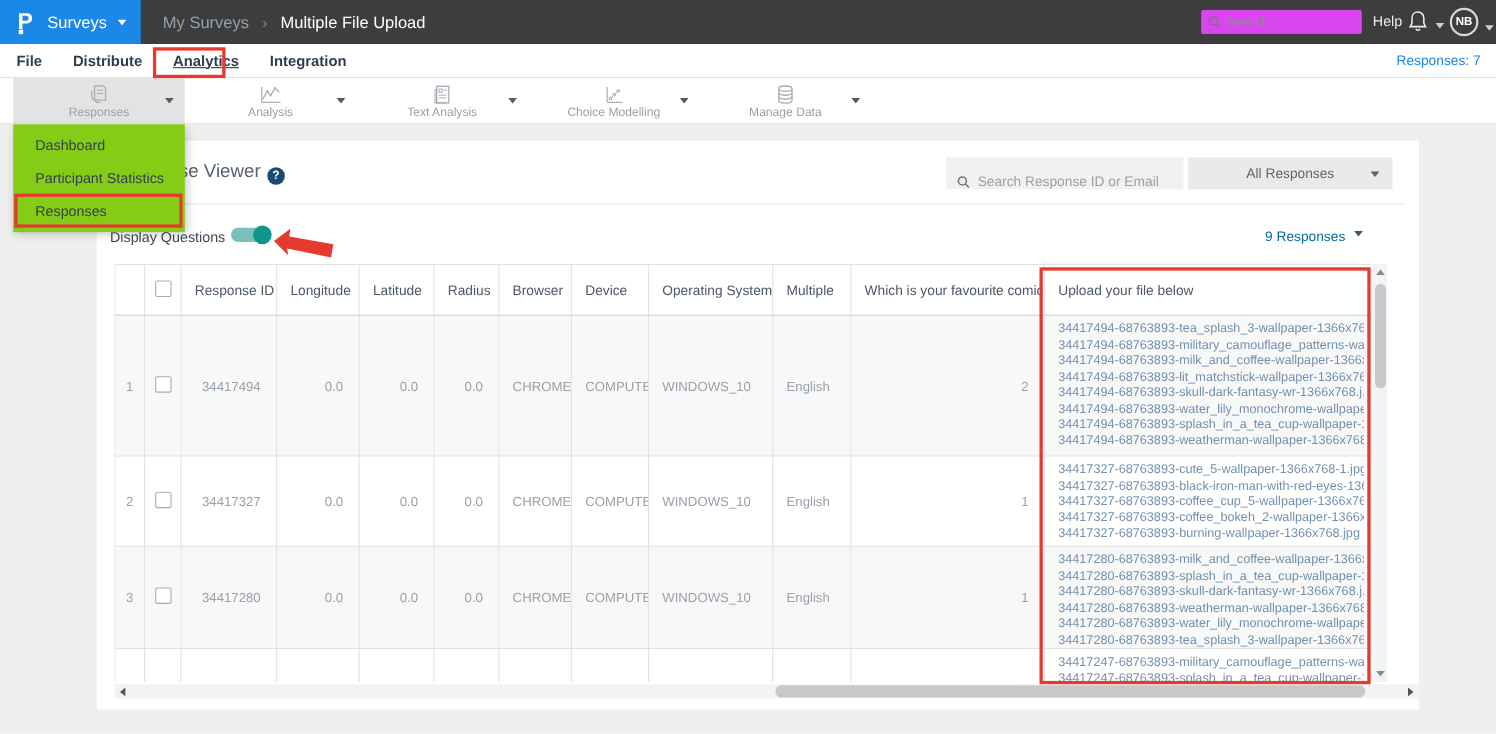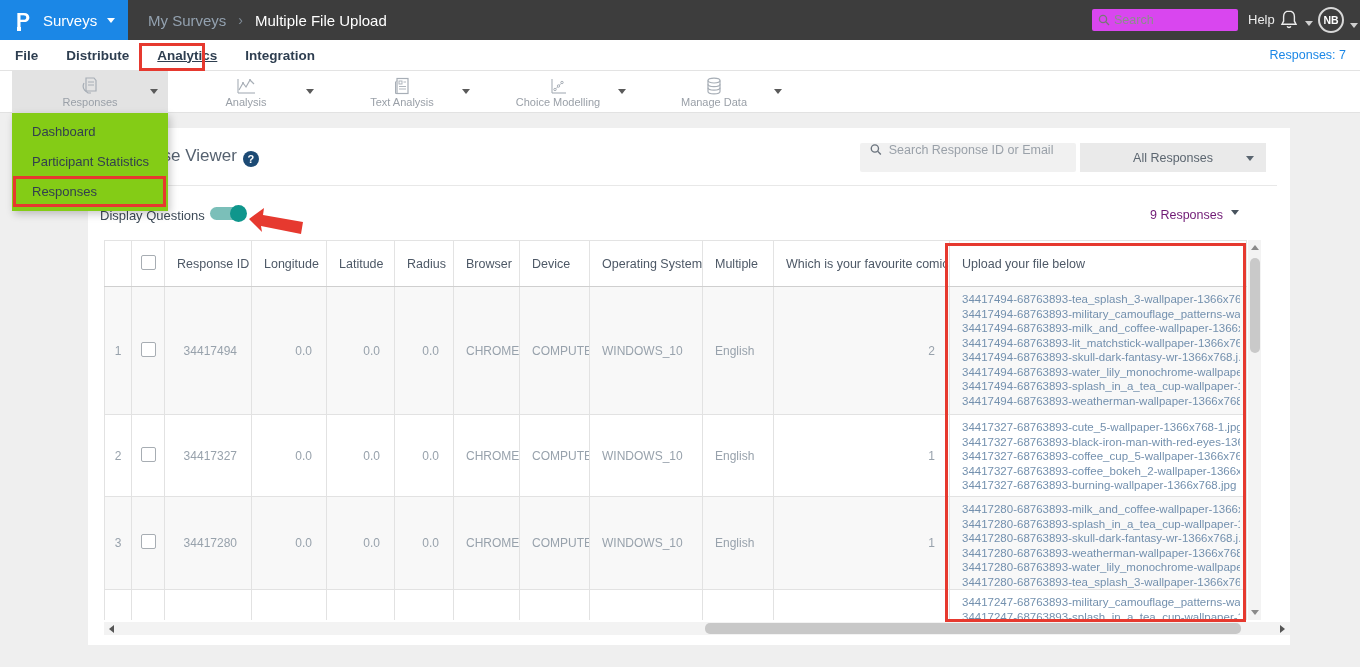--- a/index.html
+++ b/index.html
@@ -43,32 +43,32 @@
   .tseg .tlabel { font-size:11px; color:#9aa0a8; margin-top:1px; }
   .tseg .tcaret { position:absolute; right:10px; top:18px; border-top-color:#5a5a5a; }
   .ticon { height:18px; }
   
   .dropdown { position:absolute; left:12px; top:113px; width:156px; background:#84cc16; box-shadow:2px 3px 8px rgba(0,0,0,0.22); padding:4px 0; z-index:50; }
   .menu-item { height:30px; line-height:30px; padding-left:20px; font-size:13px; color:#33404e; cursor:pointer; white-space:nowrap; }
   
   .card { position:absolute; left:88px; top:128px; width:1202px; height:517px; background:#fff; z-index:1; }
   .viewer-title { position:absolute; left:16px; top:18px; font-size:17px; color:#566270; }
   .help-badge { display:inline-flex; width:16px; height:16px; border-radius:50%; background:#1c4a74; color:#fff; font-size:11px; font-weight:bold; align-items:center; justify-content:center; margin-left:6px; vertical-align:-2px; cursor:pointer; }
-  .resp-search { position:absolute; left:772px; top:15px; width:216px; height:29px; background:#f1f1f1; border-radius:2px; display:flex; align-items:flex-start; padding:0 10px; }
+  .resp-search { position:absolute; left:772px; top:15px; width:216px; height:29px; background:#f1f1f1; border-radius:2px; display:flex; align-items:flex-end; padding:0 10px; }
   .resp-search svg { margin-right:7px; }
   .resp-search input { border:none; outline:none; background:transparent; width:100%; font-size:12.5px; color:#333; font-family:"Liberation Sans",sans-serif; }
   .resp-search input::placeholder { color:#9aa1a9; }
   .all-resp { position:absolute; left:992px; top:15px; width:186px; height:29px; background:#eaeaea; display:flex; align-items:center; justify-content:center; font-size:12.5px; color:#5c6670; cursor:pointer; }
   .all-resp .tri-down { position:absolute; right:12px; top:13px; border-top-color:#5a6570; }
   .divider { position:absolute; left:16px; top:57px; width:1173px; height:1px; background:#e8e8e8; }
   .dq-label { position:absolute; left:12px; top:80px; font-size:13px; color:#3d4a57;text-align:right; }
   .toggle { position:absolute; left:122px; top:77px; width:37px; height:17px; cursor:pointer; }
   .toggle .track { position:absolute; left:0; top:2px; width:34px; height:13px; border-radius:7px; background:#7bbfb9; }
   .toggle .knob { position:absolute; right:0; top:0; width:17px; height:17px; border-radius:50%; background:#0f968c; }
-  .nine-resp { position:absolute; left:1062px; top:80px; font-size:12.5px; color:#701a75; display:flex; align-items:flex-start; cursor:pointer; }
+  .nine-resp { position:absolute; left:1062px; top:80px; font-size:12.5px; color:#0369a1; display:flex; align-items:flex-start; cursor:pointer; }
   .nine-resp .tri-down { margin-left:8px; border-top-color:#48535e; margin-top:2px; }
   
   .twrap { position:absolute; left:16px; top:112px; width:1143px; height:380px; overflow:hidden; }
   table { border-collapse:collapse; table-layout:fixed; width:1142px; }
   th { height:46px; background:#fff; font-size:12.5px; font-weight:400; color:#4d5866; text-align:left; padding-left:12px; border:1px solid #e3e3e3; border-bottom:1px solid #cfcfcf; white-space:nowrap; overflow:hidden; }
   td { font-size:12px; color:#98a2ac; border:1px solid #e2e2e2; vertical-align:middle; white-space:nowrap; overflow:hidden; }
   tr.stripe td { background:#f8f8f8; }
   tr.h1 { height:128px; } tr.h2 { height:82px; } tr.h3 { height:91px; } tr.h4 { height:60px; }
   .r { text-align:right; padding-right:14px; }
   .l { text-align:left; padding-left:12px; }

